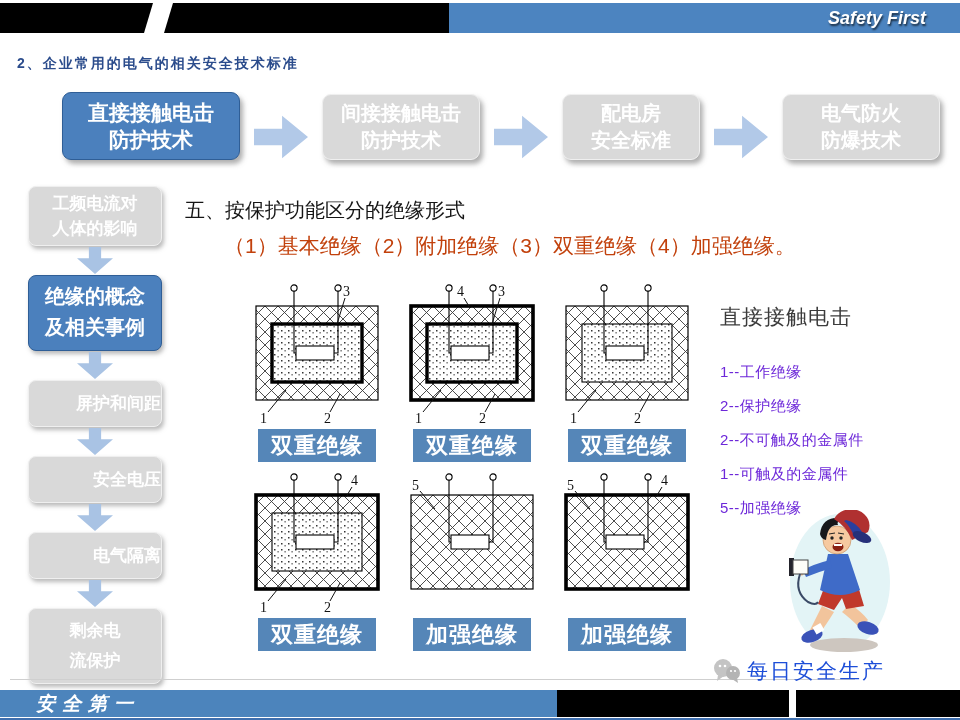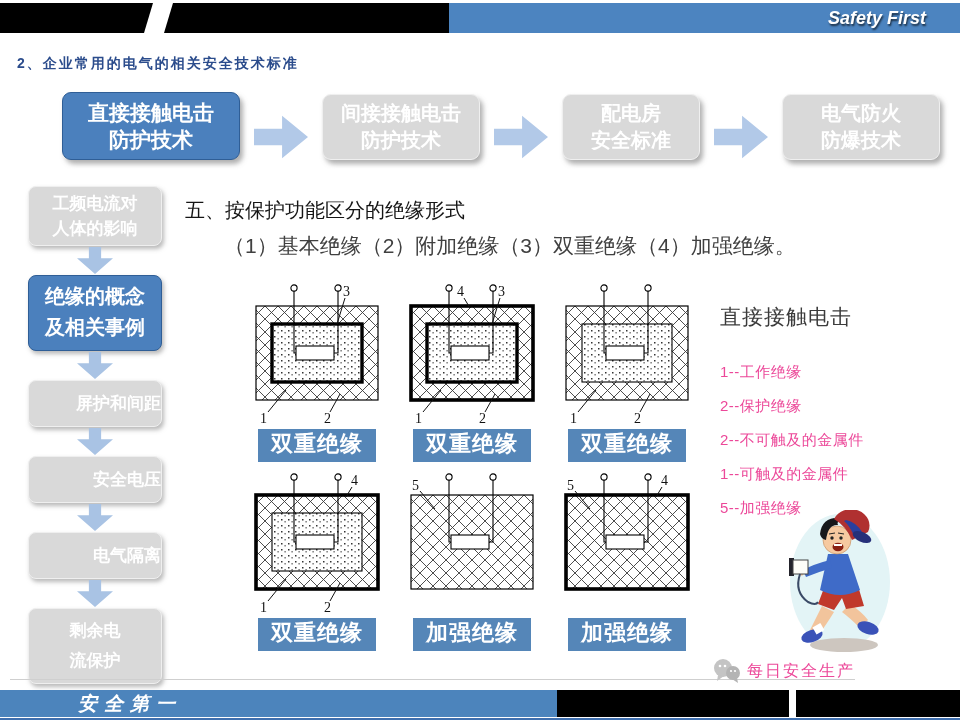--- a/index.html
+++ b/index.html
@@ -39,44 +39,44 @@
              font-size:17px;line-height:25px;padding:4px 0;box-sizing:border-box;}
   .side-item.single{padding:10px 0;text-align:right;}
   .side-item.tall{line-height:30px;padding:7px 0;}
   .side-item.active{background:#4b80bd;border:1px solid #2f5e96;font-size:20px;
                     line-height:31px;padding:6px 0;font-family:Liberation Mono, monospace;}
   .arrow-down{width:36px;height:27px;background:#a9c3e4;margin:1px 0;
               clip-path:polygon(33% 0,67% 0,67% 42%,100% 42%,50% 100%,0 42%,33% 42%);}
 
   
   .main-heading{position:absolute;top:197px;left:185px;font-size:20px;color:#151515;}
-  .sub-heading{position:absolute;top:232px;left:224px;font-size:21px;color:#404040;}
+  .sub-heading{position:absolute;top:232px;left:224px;font-size:21px;color:#c2410c;}
 
   
   .diagram-grid{position:absolute;top:280px;left:252px;display:grid;
                 grid-template-columns:130px 130px 130px;column-gap:25px;row-gap:7px;}
   .diagram-cell{display:flex;flex-direction:column;align-items:center;}
   .diagram-caption{margin-top:3px;width:118px;height:33px;background:#5586b8;color:#fff;
                    font-weight:bold;font-size:22px;line-height:33px;text-align:center;
-                   letter-spacing:1px;font-family:Liberation Mono, monospace;}
+                   letter-spacing:1px;}
 
   
   .legend{position:absolute;top:303px;left:720px;width:238px;}
   .legend-title{font-size:21px;color:#3b3b3b;letter-spacing:1px;margin:0 0 32px 0;}
-  .legend-item{font-size:15px;color:#ec4899;margin-bottom:15px;letter-spacing:.5px;}
+  .legend-item{font-size:15px;color:#6d28d9;margin-bottom:15px;letter-spacing:.5px;}
 
   
   .cartoon{position:absolute;top:510px;left:788px;}
 
   
   .watermark{position:absolute;top:656px;left:712px;display:flex;align-items:center;gap:5px;z-index:4;}
-  .watermark-text{font-size:16px;color:#ec4899;letter-spacing:2px;}
+  .watermark-text{font-size:21px;color:#1d4ed8;letter-spacing:2px;}
   .footer-hairline{position:absolute;top:679px;left:10px;width:845px;height:1px;background:#cfcfcf;}
   .footer-blue{position:absolute;top:690px;left:0;width:557px;height:27px;background:#4c84bc;}
-  .footer-label{padding-left:78px;line-height:27px;color:#fff;font-weight:bold;font-style:italic;
+  .footer-label{padding-left:36px;line-height:27px;color:#fff;font-weight:bold;font-style:italic;
                 font-size:19px;letter-spacing:7px;}
   .footer-black{position:absolute;top:690px;left:557px;width:403px;height:27px;background:#000;}
   .footer-tick{position:absolute;top:690px;left:789px;width:7px;height:27px;background:#fff;z-index:3;}
   .footer-line{position:absolute;top:718px;left:0;width:960px;height:2px;background:#3f6fae;}
 </style>
 </head>
 <body>
 
 <div class="slide">
 

